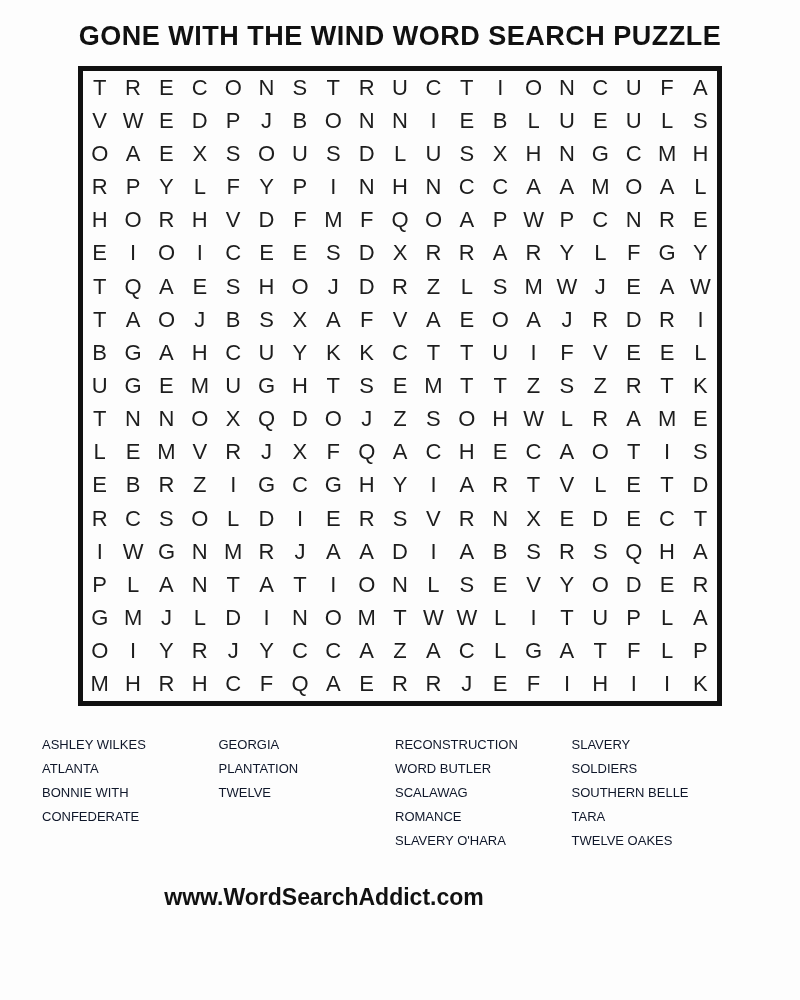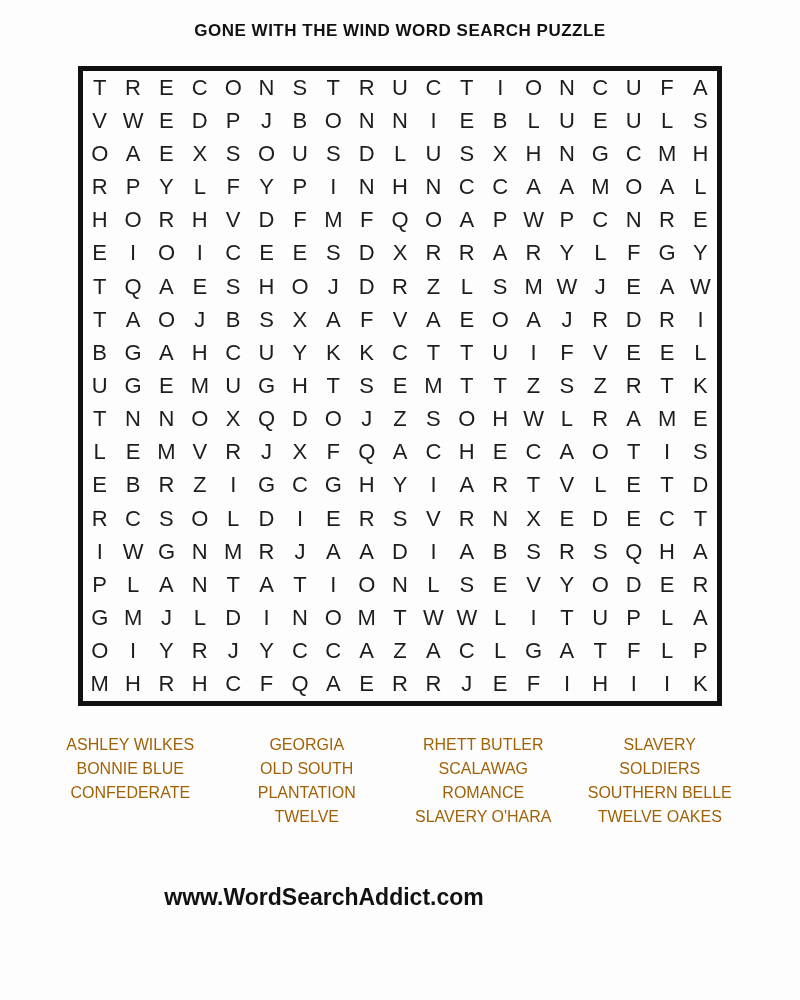--- a/index.html
+++ b/index.html
@@ -16,21 +16,21 @@
   }
   .page {
     width: 800px;
     height: 1000px;
     position: relative;
   }
   .title {
     margin: 0;
     padding-top: 21px;
     text-align: center;
-    font-size: 17px;
+    font-size: 27px;
     font-weight: bold;
     letter-spacing: 0.5px;
     color: #111111;
   }
   .grid-frame {
     box-sizing: border-box;
     position: absolute;
     left: 78px;
     top: 66px;
     width: 644px;
@@ -61,24 +61,24 @@
     top: 733px;
     width: 706px;
     display: flex;
   }
   .word-column {
     flex: 1;
     display: flex;
     flex-direction: column;
   }
   .word-item {
-    text-align: center;
-    font-size: 16px;
+    text-align: left;
+    font-size: 13px;
     line-height: 24px;
-    color: #a16207;
+    color: #0f172a;
     white-space: nowrap;
   }
   .footer {
     position: absolute;
     left: 0;
     top: 884px;
     width: 648px;
     text-align: center;
     font-size: 23px;
     font-weight: bold;
@@ -490,38 +490,40 @@
         <span class="grid-cell">H</span>
         <span class="grid-cell">I</span>
         <span class="grid-cell">I</span>
         <span class="grid-cell">K</span>
       </div>
     </div>
 
   <div class="word-list">
       <div class="word-column">
         <div class="word-item">ASHLEY WILKES</div>
-        <div class="word-item">BONNIE BLUE</div>
+        <div class="word-item">ATLANTA</div>
+        <div class="word-item">BONNIE WITH</div>
         <div class="word-item">CONFEDERATE</div>
       </div>
       <div class="word-column">
         <div class="word-item">GEORGIA</div>
-        <div class="word-item">OLD SOUTH</div>
         <div class="word-item">PLANTATION</div>
         <div class="word-item">TWELVE</div>
       </div>
       <div class="word-column">
-        <div class="word-item">RHETT BUTLER</div>
+        <div class="word-item">RECONSTRUCTION</div>
+        <div class="word-item">WORD BUTLER</div>
         <div class="word-item">SCALAWAG</div>
         <div class="word-item">ROMANCE</div>
         <div class="word-item">SLAVERY O'HARA</div>
       </div>
       <div class="word-column">
         <div class="word-item">SLAVERY</div>
         <div class="word-item">SOLDIERS</div>
         <div class="word-item">SOUTHERN BELLE</div>
+        <div class="word-item">TARA</div>
         <div class="word-item">TWELVE OAKES</div>
       </div>
     </div>
 
   <div class="footer">www.WordSearchAddict.com</div>
 
 </div>
 
 </body></html>

